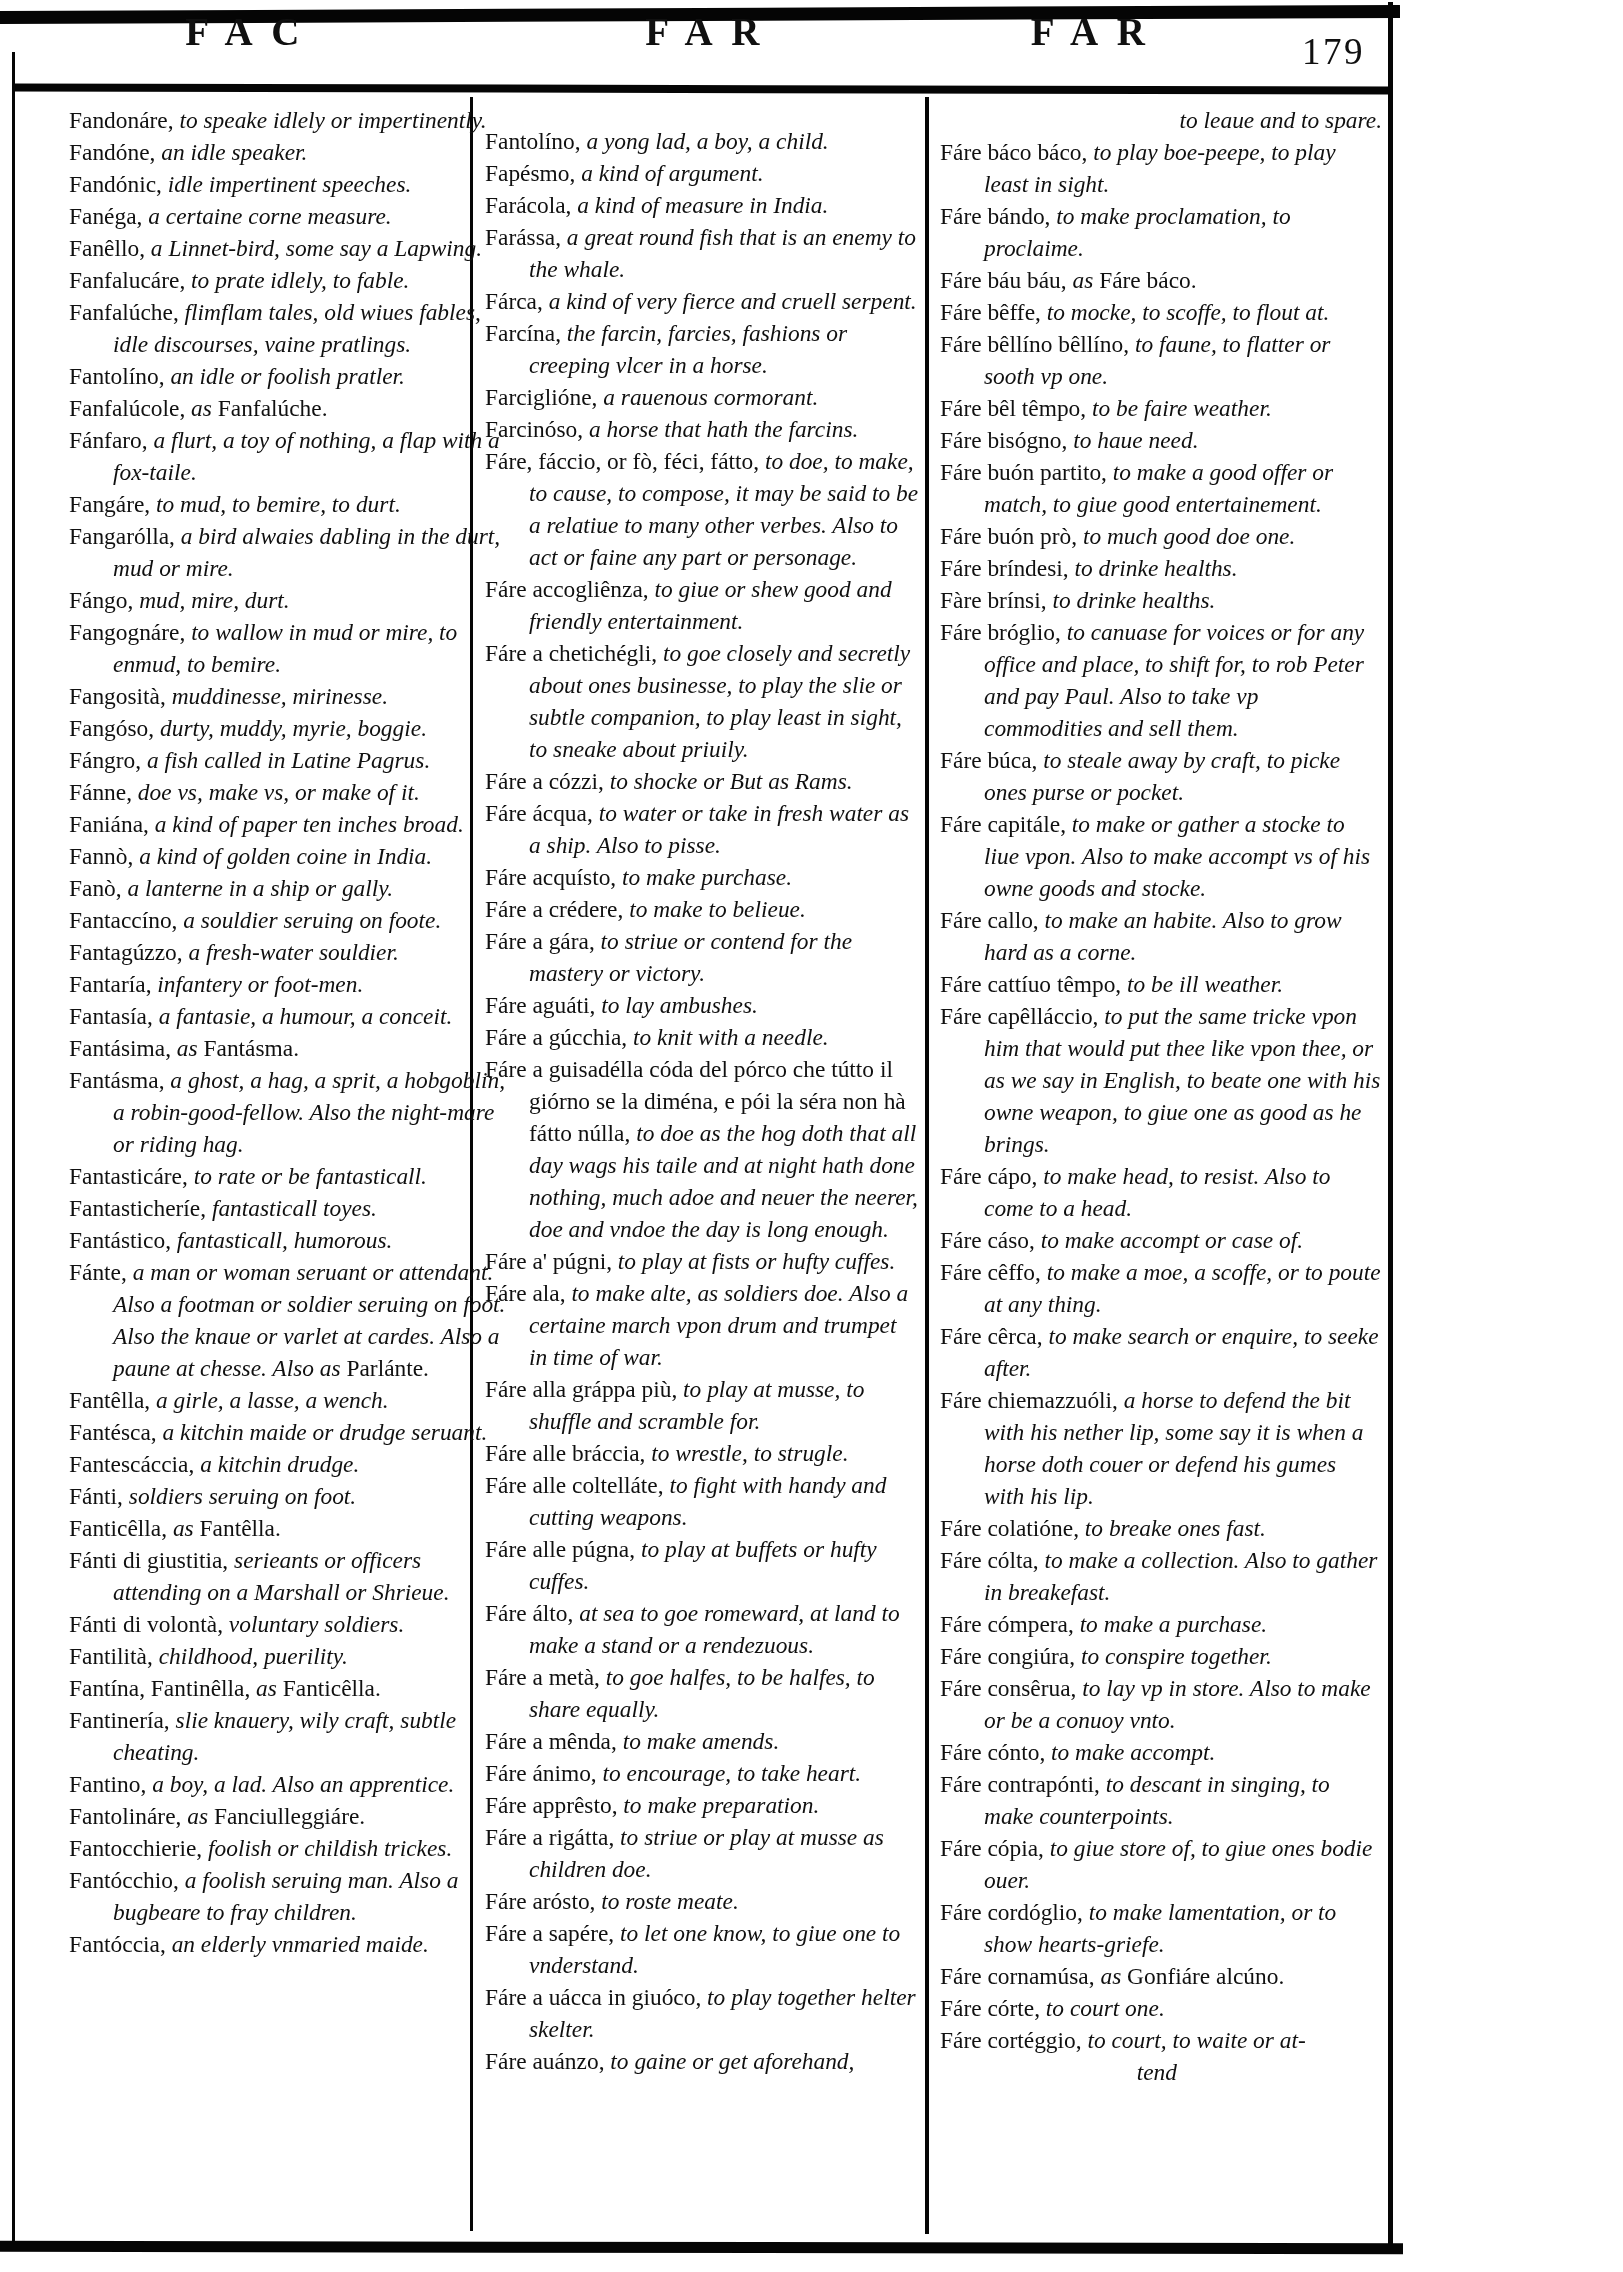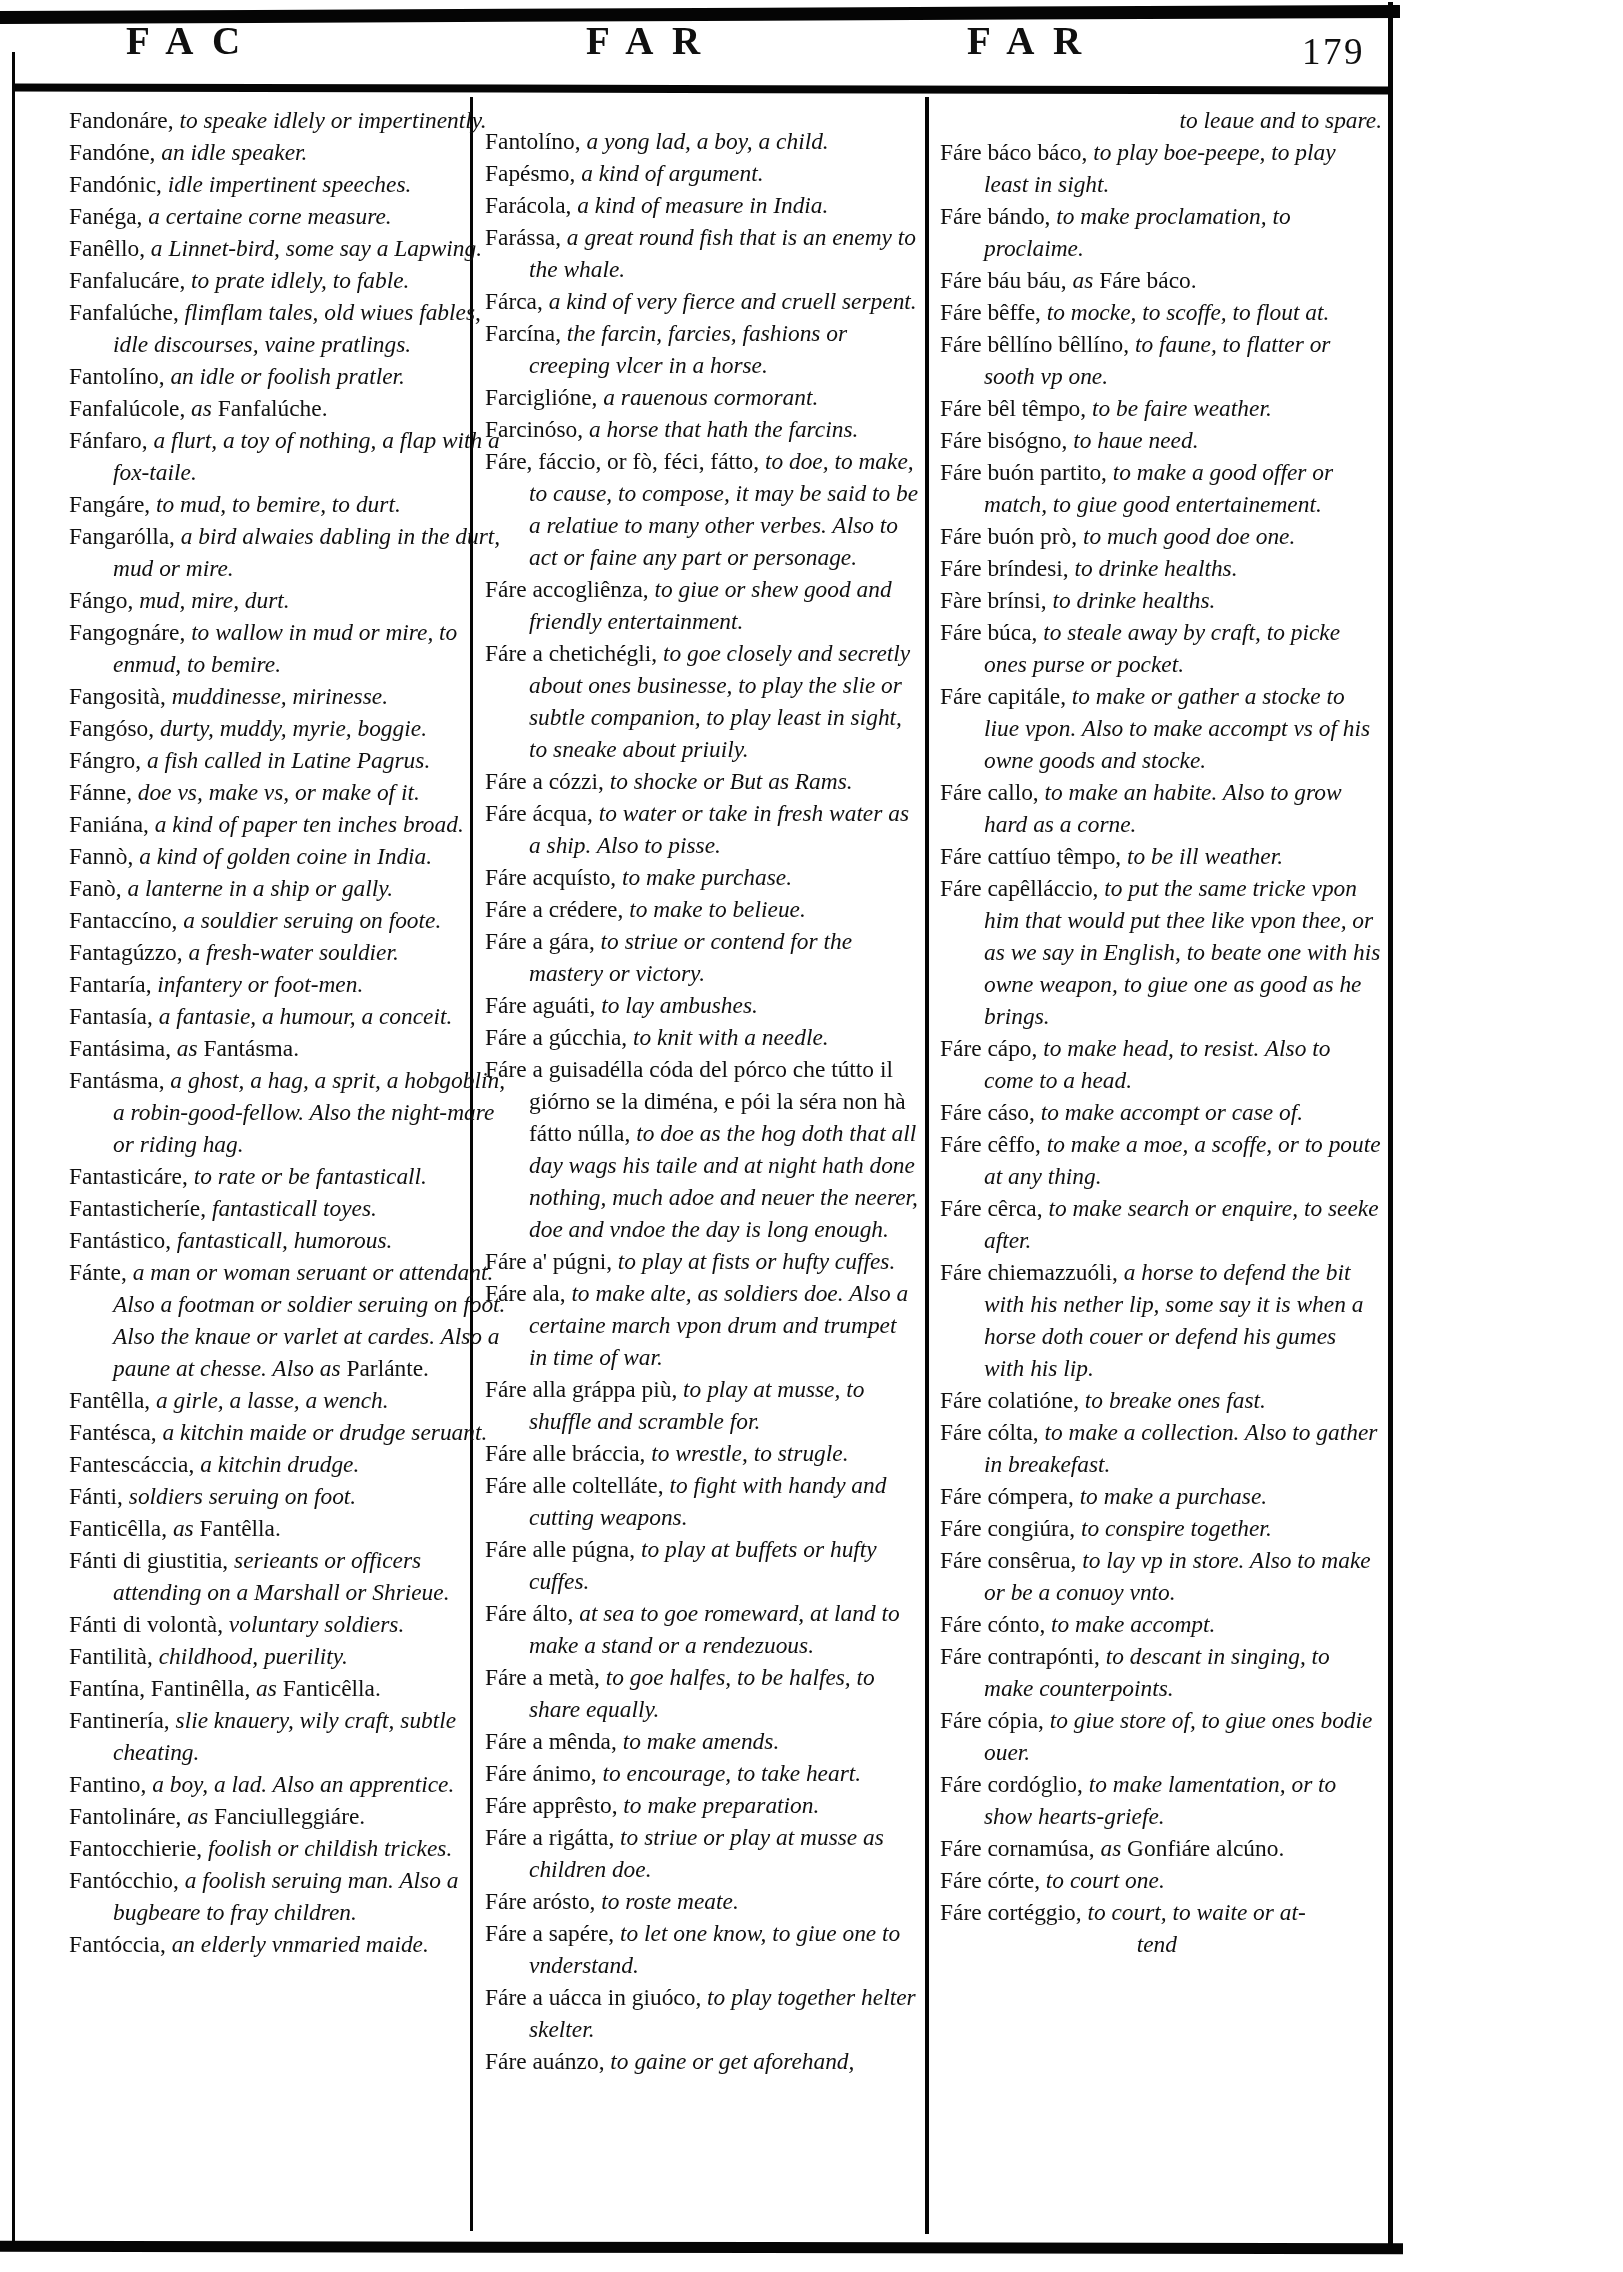--- a/index.html
+++ b/index.html
@@ -12,22 +12,22 @@
   .rule { position:absolute; background:#050505; }
   .rule-top      { left:0;    top:8.4px;   width:1400px; height:12.6px; transform:rotate(-0.25deg); }
   .rule-header   { left:13.4px; top:85px;  width:1378px; height:7.5px;  transform:rotate(0.12deg); }
   .rule-bottom   { left:0;    top:2242px; width:1403px; height:11px; transform:rotate(0.1deg); }
   .border-left   { left:11.7px;  top:52px;  width:3.3px; height:2191px; }
   .border-right  { left:1388px; top:1.7px;  width:5px; height:2251px; }
   .divider-a     { left:470px;  top:97px; width:3.3px; height:2134px; }
   .divider-b     { left:925px; top:97px; width:4.2px; height:2137px; }
 
   
-  .running { position:absolute; top:18px; height:50px; font-size:39px;
-             letter-spacing:18.4px; text-align:left; font-weight:bold; }
+  .running { position:absolute; top:9px; height:50px; font-size:39px;
+             letter-spacing:18.4px; text-align:center; font-weight:bold; }
   .rh-left  { left:126px;  width:251px; }
   .rh-mid   { left:586px;  width:251px; }
   .rh-right { left:967px; width:260px; }
   .pagenum  { position:absolute; top:30px; left:1302px; width:92px;
               text-align:left; font-size:37px; letter-spacing:2.5px; }
 
   
   .col { position:absolute; top:104px; font-size:23.4px; line-height:32px; }
   .col-1 { left:30px;   width:437px;margin-left:39px; }
   .col-2 { left:485px;  width:434px;margin-top:21px; }
@@ -148,20 +148,21 @@
       <div class="entry"><span class="rm">Fáre bándo, </span><span class="it">to make proclamation, to proclaime.</span></div>
       <div class="entry"><span class="rm">Fáre báu báu, </span><span class="it">as </span><span class="rm">Fáre báco.</span></div>
       <div class="entry"><span class="rm">Fáre bêffe, </span><span class="it">to mocke, to scoffe, to flout at.</span></div>
       <div class="entry"><span class="rm">Fáre bêllíno bêllíno, </span><span class="it">to faune, to flatter or sooth vp one.</span></div>
       <div class="entry"><span class="rm">Fáre bêl têmpo, </span><span class="it">to be faire weather.</span></div>
       <div class="entry"><span class="rm">Fáre bisógno, </span><span class="it">to haue need.</span></div>
       <div class="entry"><span class="rm">Fáre buón partito, </span><span class="it">to make a good offer or match, to giue good entertainement.</span></div>
       <div class="entry"><span class="rm">Fáre buón prò, </span><span class="it">to much good doe one.</span></div>
       <div class="entry"><span class="rm">Fáre bríndesi, </span><span class="it">to drinke healths.</span></div>
       <div class="entry"><span class="rm">Fàre brínsi, </span><span class="it">to drinke healths.</span></div>
+      <div class="entry"><span class="rm">Fáre bróglio, </span><span class="it">to canuase for voices or for any office and place, to shift for, to rob Peter and pay Paul. Also to take vp commodities and sell them.</span></div>
       <div class="entry"><span class="rm">Fáre búca, </span><span class="it">to steale away by craft, to picke ones purse or pocket.</span></div>
       <div class="entry"><span class="rm">Fáre capitále, </span><span class="it">to make or gather a stocke to liue vpon. Also to make accompt vs of his owne goods and stocke.</span></div>
       <div class="entry"><span class="rm">Fáre callo, </span><span class="it">to make an habite. Also to grow hard as a corne.</span></div>
       <div class="entry"><span class="rm">Fáre cattíuo têmpo, </span><span class="it">to be ill weather.</span></div>
       <div class="entry"><span class="rm">Fáre capêlláccio, </span><span class="it">to put the same tricke vpon him that would put thee like vpon thee, or as we say in English, to beate one with his owne weapon, to giue one as good as he brings.</span></div>
       <div class="entry"><span class="rm">Fáre cápo, </span><span class="it">to make head, to resist. Also to come to a head.</span></div>
       <div class="entry"><span class="rm">Fáre cáso, </span><span class="it">to make accompt or case of.</span></div>
       <div class="entry"><span class="rm">Fáre cêffo, </span><span class="it">to make a moe, a scoffe, or to poute at any thing.</span></div>
       <div class="entry"><span class="rm">Fáre cêrca, </span><span class="it">to make search or enquire, to seeke after.</span></div>
       <div class="entry"><span class="rm">Fáre chiemazzuóli, </span><span class="it">a horse to defend the bit with his nether lip, some say it is when a horse doth couer or defend his gumes with his lip.</span></div>

